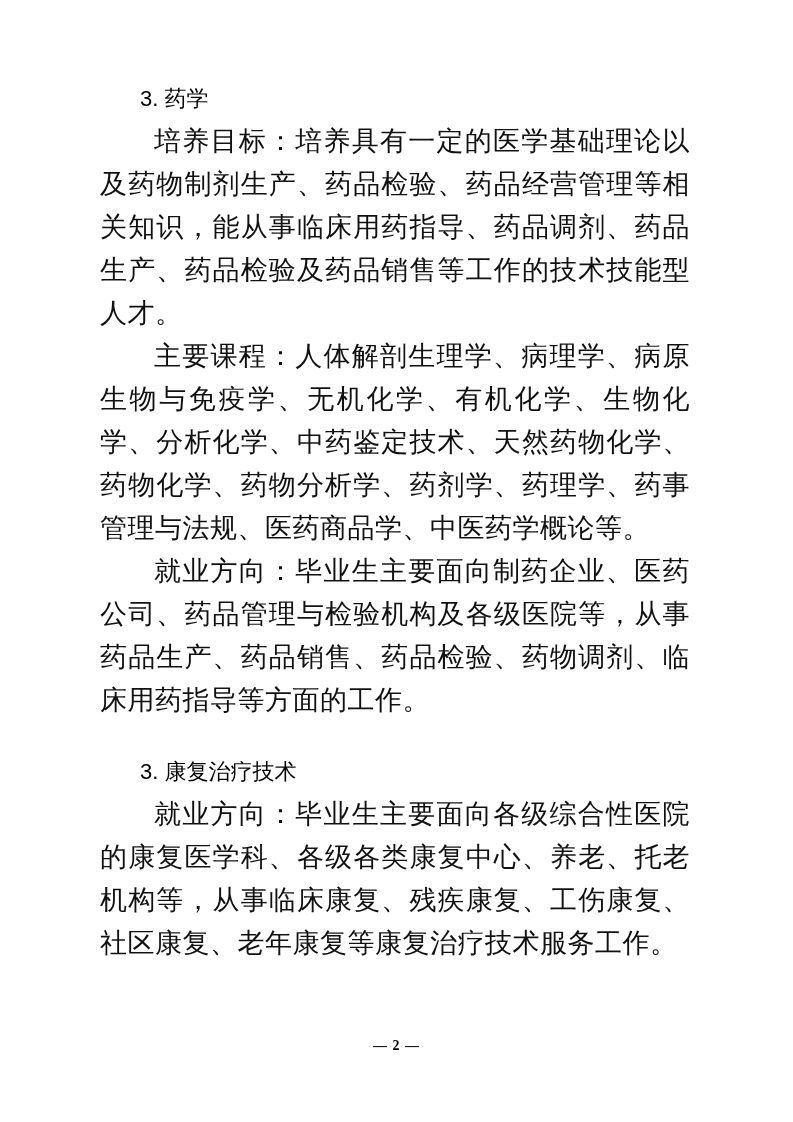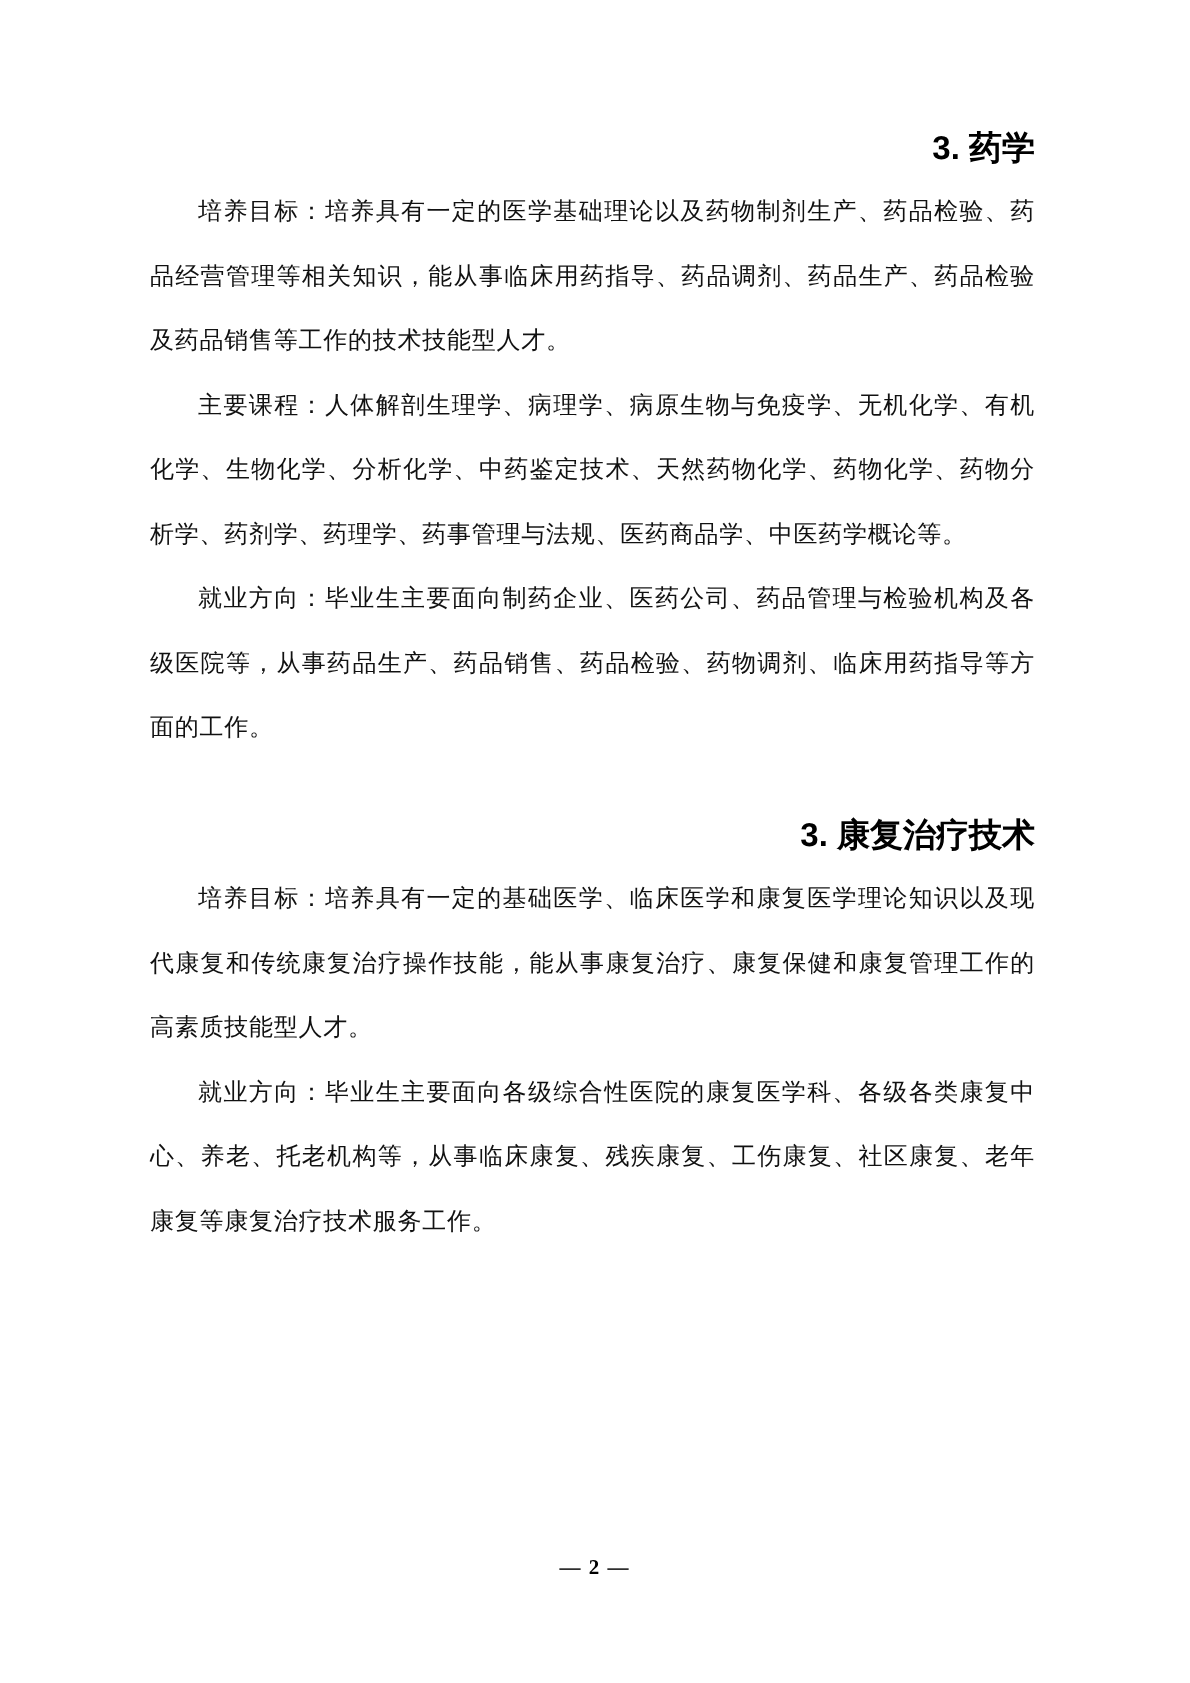--- a/index.html
+++ b/index.html
@@ -19,30 +19,29 @@
   .content {
     position: absolute;
     left: 100px;
     top: 77px;
     width: 590px;
   }
   .section-heading {
     margin: 0;
     font-size: 22px;
     line-height: 43px;
-    font-weight: bold;
+    font-weight: normal;
     text-indent: 40px;
     font-family: "Liberation Sans", "DejaVu Sans", sans-serif;
     color: #000000;
     white-space: pre-wrap;
-    text-align: right;
   }
   .body-para {
     margin: 0;
-    font-size: 16px;
+    font-size: 27px;
     line-height: 43px;
     text-indent: 2em;
     text-align: justify;
     color: #111111;
     letter-spacing: 0.5px;
   }
   .section-gap {
     height: 28px;
   }
   .page-footer {
@@ -69,21 +68,20 @@
     <p class="body-para">培养目标：培养具有一定的医学基础理论以及药物制剂生产、药品检验、药品经营管理等相关知识，能从事临床用药指导、药品调剂、药品生产、药品检验及药品销售等工作的技术技能型人才。</p>
 
     <p class="body-para">主要课程：人体解剖生理学、病理学、病原生物与免疫学、无机化学、有机化学、生物化学、分析化学、中药鉴定技术、天然药物化学、药物化学、药物分析学、药剂学、药理学、药事管理与法规、医药商品学、中医药学概论等。</p>
 
     <p class="body-para">就业方向：毕业生主要面向制药企业、医药公司、药品管理与检验机构及各级医院等，从事药品生产、药品销售、药品检验、药物调剂、临床用药指导等方面的工作。</p>
 
     <div class="section-gap"></div>
 
     <h2 class="section-heading">3. 康复治疗技术</h2>
 
-    <p class="body-para">培养目标：培养具有一定的基础医学、临床医学和康复医学理论知识以及现代康复和传统康复治疗操作技能，能从事康复治疗、康复保健和康复管理工作的高素质技能型人才。</p>
 
 
     <p class="body-para">就业方向：毕业生主要面向各级综合性医院的康复医学科、各级各类康复中心、养老、托老机构等，从事临床康复、残疾康复、工伤康复、社区康复、老年康复等康复治疗技术服务工作。</p>
 
   </div>
 
   <div class="page-footer">— 2 —</div>
 </div>
 
 </body></html>

